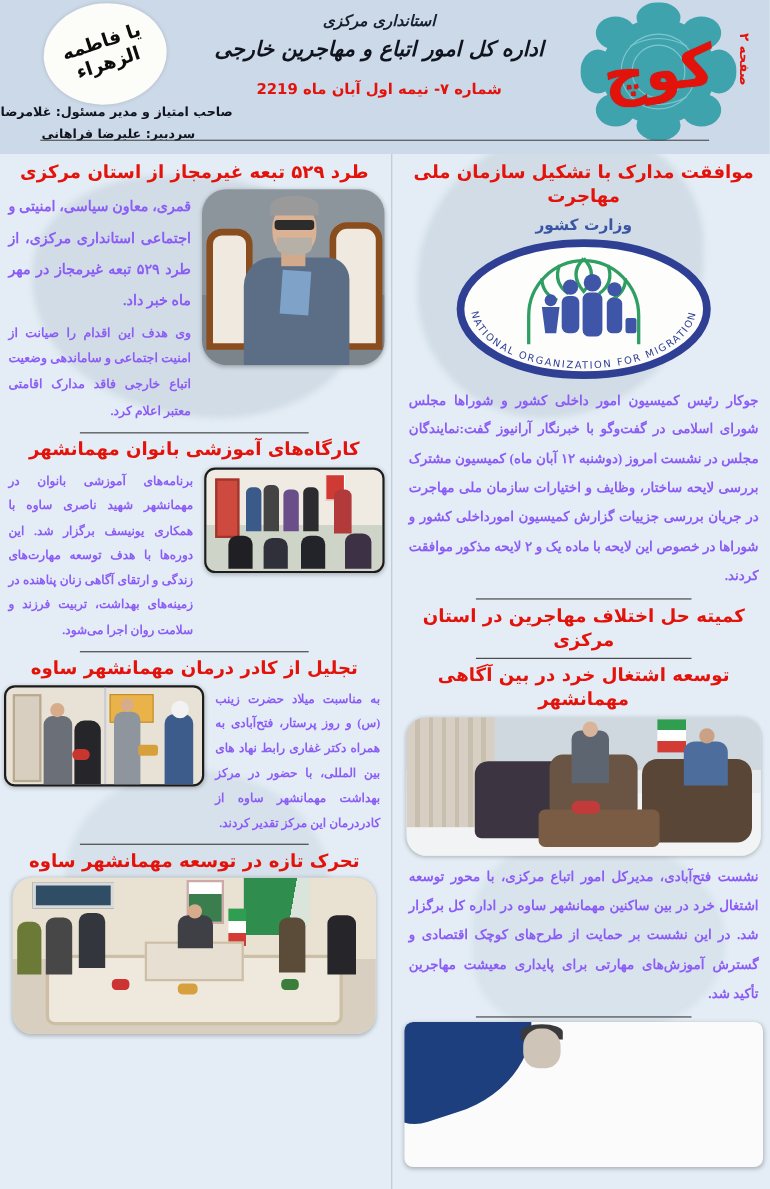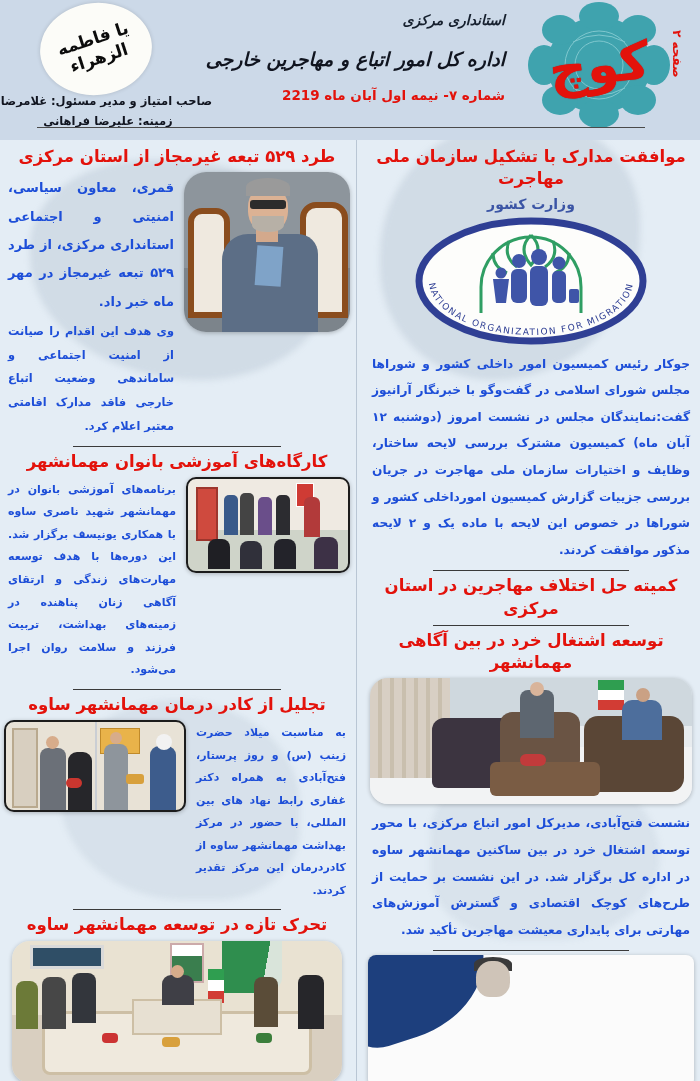--- a/index.html
+++ b/index.html
@@ -25,23 +25,23 @@
   .page-badge {
     position:absolute; top:30px; left:684px; transform:rotate(90deg); transform-origin:left top;
     color:#e3120b; font-weight:bold; font-size:12px; white-space:nowrap;
   }
   .blob-wrap { position:absolute; top:2px; right:30px; width:142px; height:126px; }
   .koch-title {
     position:absolute; inset:0; display:flex; align-items:center; justify-content:center;
     color:#e3120b; font-size:52px; font-weight:bold; transform:rotate(-6deg); z-index:2;
     text-shadow:0 0 1px #b20e08;
   }
-  .center-block { position:absolute; top:12px; right:195px; width:320px; }
+  .center-block { position:absolute; top:12px; right:195px; width:320px; text-align:center; }
   .org1 { font-size:14px; font-weight:bold; font-style:italic; color:#16202e; }
-  .org2 { font-size:19px; font-weight:bold; font-style:italic; color:#10141f; margin-top:20px; }
+  .org2 { font-size:19px; font-weight:bold; font-style:italic; color:#10141f; margin-top:6px; }
   .issue { font-size:13.5px; font-weight:bold; color:#e3120b; margin-top:17px; }
   .callig-oval {
     position:absolute; top:3px; left:40px; width:112px; height:92px; background:#fcfcf8;
     border-radius:50%; display:flex; align-items:center; justify-content:center;
     transform:rotate(-6deg); box-shadow:0 0 4px rgba(0,0,0,.15);
   }
   .callig-text { color:#0c0c0c; font-weight:bold; font-size:17px; text-align:center; line-height:1.15; transform:rotate(-12deg); }
   .credits { position:absolute; top:92px; left:4px; width:208px; text-align:center; }
   .credits div { font-size:11.5px; font-weight:bold; color:#10141f; line-height:1.7; white-space:nowrap; }
 
@@ -50,22 +50,22 @@
   .col-divider { position:absolute; top:0; left:356px; width:1px; height:941px; background:#b9c6d4; }
   .col { position:absolute; top:0; height:1048px; }
   .col-right { right:0; width:340px; padding:2px 6px 0 8px; }
   .col-left { left:0; width:354px; padding:2px 4px 0 4px; }
 
   .headline {
     color:#e3120b; font-weight:bold; text-align:center; font-size:16.5px; line-height:1.35;
     margin:4px 2px 4px;
   }
   .body-text {
-    color:#1d4ed8; font-weight:bold; font-size:12.2px; line-height:2.18;
-    text-align:justify; text-align-last:right; padding:2px 4px;
+    color:#8b5cf6; font-weight:bold; font-size:12.2px; line-height:2.18;
+    text-align:justify; text-align-last:right; padding:2px 4px;font-family:Liberation Serif, serif;
   }
   .sep { width:60%; margin:5px auto 4px; border-top:1.6px solid #3a3a3a; }
 
   .photo { border-radius:18px; overflow:hidden; position:relative; box-shadow:0 1px 4px rgba(0,0,0,.25); }
   .photo * { position:absolute; }
 
   
   .nom-wrap { display:flex; justify-content:center; margin:2px 0 4px; }
 
   
@@ -192,21 +192,21 @@
     <div class="org2">اداره کل امور اتباع و مهاجرین خارجی</div>
     <div class="issue">شماره ۷- نیمه اول آبان ماه 2219</div>
   </div>
 
   <div class="callig-oval">
     <div class="callig-text">یا فاطمه الزهراء</div>
   </div>
 
   <div class="credits">
     <div>صاحب امتیاز و مدیر مسئول: غلامرضا فتح آبادی</div>
-    <div>زمینه: علیرضا فراهانی</div>
+    <div>سردبیر: علیرضا فراهانی</div>
   </div>
 
   <div class="masthead-rule"></div>
 </header>
 
 <main class="content">
   <div class="col-divider"></div>
 
   <section class="col col-right">
 

